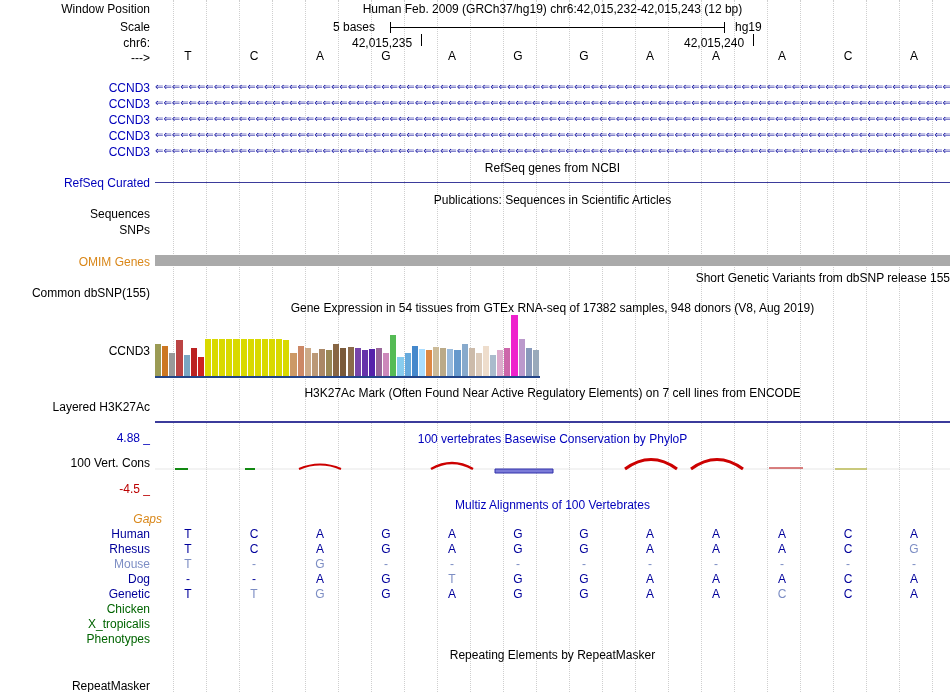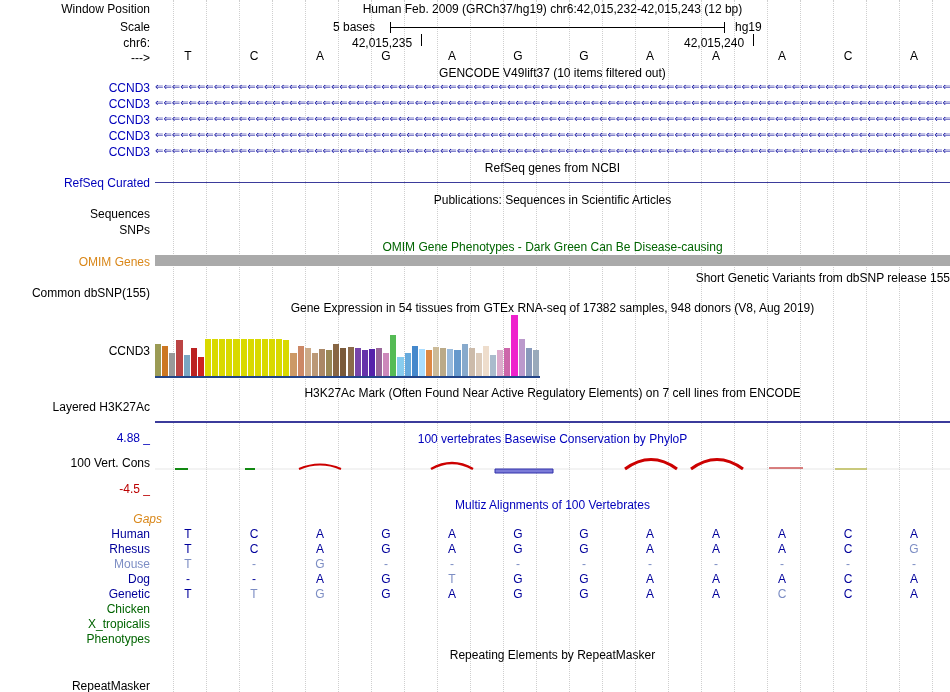--- a/index.html
+++ b/index.html
@@ -122,21 +122,20 @@
     <div class="base" style="left:285px;top:0;">A</div>
     <div class="base" style="left:351px;top:0;">G</div>
     <div class="base" style="left:417px;top:0;">G</div>
     <div class="base" style="left:483px;top:0;">A</div>
     <div class="base" style="left:549px;top:0;">A</div>
     <div class="base" style="left:615px;top:0;">A</div>
     <div class="base" style="left:681px;top:0;">C</div>
     <div class="base" style="left:747px;top:0;">A</div>
   </div>
 
-  <div class="smalltitle" style="top:66px;">GENCODE V49lift37 (10 items filtered out)</div>
 
   <div class="abs lbl blue" style="left:0;top:81px;width:150px;">CCND3</div>
   <div class="generow" style="top:81px;">⇐⇐⇐⇐⇐⇐⇐⇐⇐⇐⇐⇐⇐⇐⇐⇐⇐⇐⇐⇐⇐⇐⇐⇐⇐⇐⇐⇐⇐⇐⇐⇐⇐⇐⇐⇐⇐⇐⇐⇐⇐⇐⇐⇐⇐⇐⇐⇐⇐⇐⇐⇐⇐⇐⇐⇐⇐⇐⇐⇐⇐⇐⇐⇐⇐⇐⇐⇐⇐⇐⇐⇐⇐⇐⇐⇐⇐⇐⇐⇐⇐⇐⇐⇐⇐⇐⇐⇐⇐⇐⇐⇐⇐⇐⇐⇐⇐⇐</div>
 
   <div class="abs lbl blue" style="left:0;top:97px;width:150px;">CCND3</div>
   <div class="generow" style="top:97px;">⇐⇐⇐⇐⇐⇐⇐⇐⇐⇐⇐⇐⇐⇐⇐⇐⇐⇐⇐⇐⇐⇐⇐⇐⇐⇐⇐⇐⇐⇐⇐⇐⇐⇐⇐⇐⇐⇐⇐⇐⇐⇐⇐⇐⇐⇐⇐⇐⇐⇐⇐⇐⇐⇐⇐⇐⇐⇐⇐⇐⇐⇐⇐⇐⇐⇐⇐⇐⇐⇐⇐⇐⇐⇐⇐⇐⇐⇐⇐⇐⇐⇐⇐⇐⇐⇐⇐⇐⇐⇐⇐⇐⇐⇐⇐⇐⇐⇐⇐</div>
 
   <div class="abs lbl blue" style="left:0;top:113px;width:150px;">CCND3</div>
   <div class="generow" style="top:113px;">⇐⇐⇐⇐⇐⇐⇐⇐⇐⇐⇐⇐⇐⇐⇐⇐⇐⇐⇐⇐⇐⇐⇐⇐⇐⇐⇐⇐⇐⇐⇐⇐⇐⇐⇐⇐⇐⇐⇐⇐⇐⇐⇐⇐⇐⇐⇐⇐⇐⇐⇐⇐⇐⇐⇐⇐⇐⇐⇐⇐⇐⇐⇐⇐⇐⇐⇐⇐⇐⇐⇐⇐⇐⇐⇐⇐⇐⇐⇐⇐⇐⇐⇐⇐⇐⇐⇐⇐⇐⇐⇐⇐⇐⇐⇐⇐⇐⇐⇐</div>
 
@@ -147,21 +146,20 @@
   <div class="generow" style="top:145px;">⇐⇐⇐⇐⇐⇐⇐⇐⇐⇐⇐⇐⇐⇐⇐⇐⇐⇐⇐⇐⇐⇐⇐⇐⇐⇐⇐⇐⇐⇐⇐⇐⇐⇐⇐⇐⇐⇐⇐⇐⇐⇐⇐⇐⇐⇐⇐⇐⇐⇐⇐⇐⇐⇐⇐⇐⇐⇐⇐⇐⇐⇐⇐⇐⇐⇐⇐⇐⇐⇐⇐⇐⇐⇐⇐⇐⇐⇐⇐⇐⇐⇐⇐⇐⇐⇐⇐⇐⇐⇐⇐⇐⇐⇐⇐⇐⇐⇐⇐</div>
 
   <div class="smalltitle" style="top:161px;">RefSeq genes from NCBI</div>
   <div class="abs lbl blue" style="left:0;top:176px;width:150px;">RefSeq Curated</div>
   <div class="hrule" style="left:155px;top:182px;width:795px;"></div>
 
   <div class="smalltitle" style="top:193px;">Publications: Sequences in Scientific Articles</div>
   <div class="abs lbl" style="left:0;top:207px;width:150px;">Sequences</div>
   <div class="abs lbl" style="left:0;top:223px;width:150px;">SNPs</div>
 
-  <div class="smalltitle green" style="top:240px;">OMIM Gene Phenotypes - Dark Green Can Be Disease-causing</div>
   <div class="abs lbl orange" style="left:0;top:255px;width:150px;">OMIM Genes</div>
   <div class="omimbar" style="left:155px;top:255px;width:795px;"></div>
 
   <div class="smalltitle" style="top:271px;text-align:right;">Short Genetic Variants from dbSNP release 155</div>
   <div class="abs lbl" style="left:0;top:286px;width:150px;">Common dbSNP(155)</div>
 
   <div class="abs ctr" style="left:155px;top:301px;width:795px;">Gene Expression in 54 tissues from GTEx RNA-seq of 17382 samples, 948 donors (V8, Aug 2019)</div>
   <div class="abs lbl" style="left:0;top:344px;width:150px;">CCND3</div>
   <div class="abs" id="gtex-chart" style="left:155px;top:315px;width:385px;height:62px;">
       <div class="bar" style="left: 0px; width: 6.12963px; height: 33px; background: rgb(155, 155, 85);"></div>

